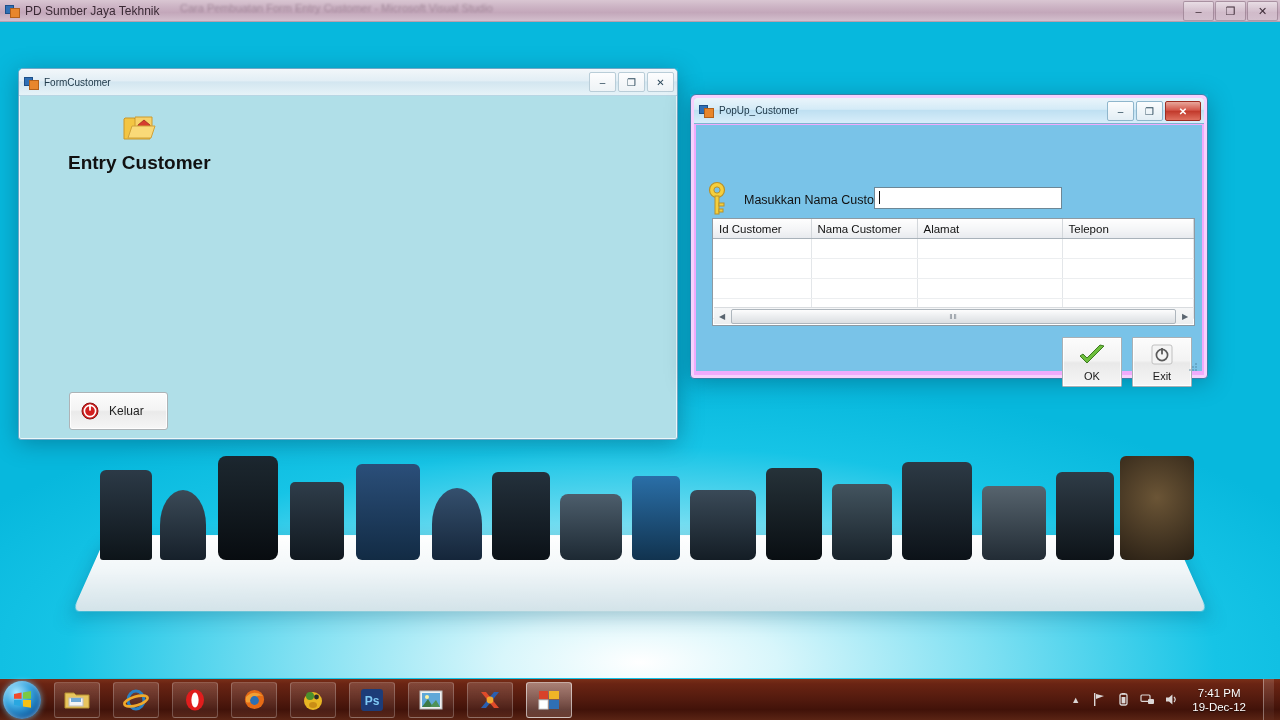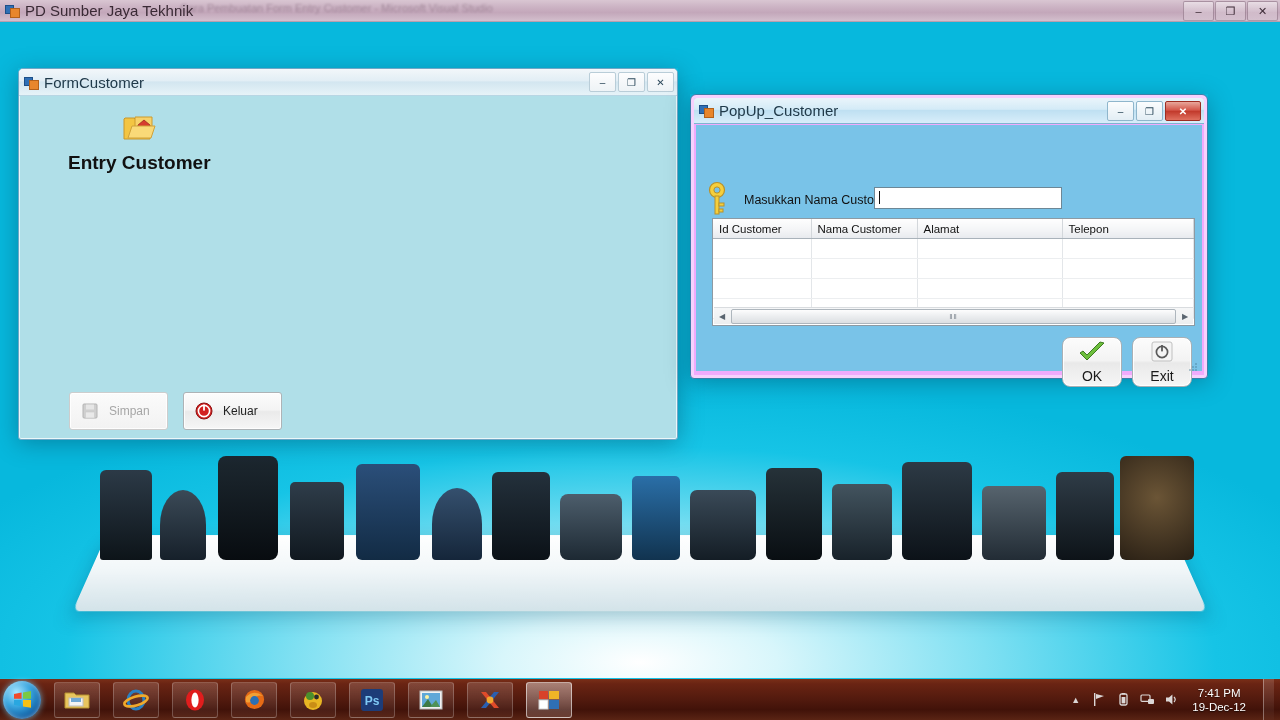--- a/index.html
+++ b/index.html
@@ -41,21 +41,21 @@
   #main-titlebar .ghost{
     position:absolute;left:180px;top:2px;width:460px;height:16px;
     color:rgba(90,60,80,.35);font-size:11px;white-space:nowrap;overflow:hidden;
     filter:blur(1.1px);
   }
   .win-ico{
     width:14px;height:13px;margin-left:5px;margin-right:6px;position:relative;flex:none;
   }
   .win-ico .a{position:absolute;left:0;top:1px;width:7px;height:7px;background:#2f6fb5;border:1px solid #1d4f88;}
   .win-ico .b{position:absolute;left:5px;top:4px;width:8px;height:8px;background:#e8862c;border:1px solid #b4611a;}
-  #main-title{font-size:15px;color:#3a2a35;white-space:nowrap;}
+  #main-title{font-size:12px;color:#3a2a35;white-space:nowrap;}
   #main-wbtns{position:absolute;right:2px;top:1px;display:flex;gap:0;}
   #main-wbtns .wb{
     width:29px;height:18px;margin-left:1px;
     background:linear-gradient(180deg,rgba(255,255,255,.45),rgba(255,255,255,.08));
     border:1px solid rgba(130,100,120,.55);border-radius:2px;
     display:flex;align-items:center;justify-content:center;
     font-size:11px;color:#3c2b36;
   }
   #menubar{
     position:absolute;left:0;top:21px;width:1280px;height:24px;
@@ -71,21 +71,21 @@
   
   .wform{position:absolute;box-shadow:0 5px 22px rgba(0,40,60,.35);}
   .wform .frame{
     border:1px solid #6ea7c6;border-radius:5px 5px 3px 3px;
     background:#d6eef8;padding:0;
     box-shadow:inset 0 0 0 1px rgba(255,255,255,.75);
   }
   .tbar{
     height:26px;border-radius:4px 4px 0 0;display:flex;align-items:center;position:relative;
   }
-  .tbar .tt{font-size:15px;color:#203a4a;white-space:nowrap;}
+  .tbar .tt{font-size:10px;color:#203a4a;white-space:nowrap;}
   .wbtns{position:absolute;right:3px;top:3px;display:flex;}
   .wbtn{
     width:25px;height:18px;margin-left:2px;border-radius:2px;
     display:flex;align-items:center;justify-content:center;
     font-size:10px;color:#2d4a5c;
   }
   
   #form-customer{left:18px;top:68px;width:660px;height:370px;}
   #form-customer .frame{height:100%;background:#b0dfe8;}
   #form-customer .tbar{
@@ -192,24 +192,24 @@
   }
   .hs-arrow{width:16px;height:15px;display:flex;align-items:center;justify-content:center;font-size:8px;color:#5a6570;}
   .hs-thumb{
     flex:1;height:13px;margin:0 1px;border:1px solid #aeb6bd;border-radius:2px;
     background:linear-gradient(180deg,#fdfdfd,#ebedef 50%,#dcdfe2);
     display:flex;align-items:center;justify-content:center;font-size:8px;color:#7d868f;letter-spacing:1px;
   }
   
   .pc-btns{position:absolute;right:10px;top:212px;display:flex;gap:10px;}
   .pbtn{
-    width:58px;height:48px;border:1px solid #a9b0b5;border-radius:8px;
+    width:58px;height:48px;border:1px solid #a9b0b5;border-radius:1px;
     background:linear-gradient(180deg,#fcfcfc 0%,#f3f3f3 47%,#e9e9e9 52%,#f6f6f6 100%);
     display:flex;flex-direction:column;align-items:center;justify-content:center;gap:1px;
-    font-size:14px;color:#1a1a1a;
+    font-size:11px;color:#1a1a1a;
     box-shadow:inset 0 0 0 1px rgba(255,255,255,.85);
   }
   .grip{position:absolute;right:4px;bottom:3px;width:10px;height:10px;opacity:.55;}
   
   #taskbar{
     position:absolute;left:0;bottom:0;width:1280px;height:41px;
     background:linear-gradient(180deg,#7a2f18 0%,#6a2413 12%,#521a0e 50%,#411209 75%,#5a2414 100%);
     border-top:1px solid #16c3e6;
     display:flex;align-items:center;
   }
@@ -298,30 +298,20 @@
             <path d="M13 5 L30 5 L30 22 L13 22 Z" fill="#f7d26a" stroke="#cc9a2c" stroke-width="1"></path>
             <path d="M16 21 L16 13 L22 8 L28 13 L28 21 Z" fill="#d63b2e" stroke="#9d2a20" stroke-width="0.8"></path>
             <path d="M6 26 L10 14 L33 14 L29 26 Z" fill="#f9d978" stroke="#cfa23a" stroke-width="1"></path>
           </svg>
         </div>
         <div class="entry-title">Entry Customer</div>
       </div>
 
 
       <div class="btnrow">
-        <div class="abtn disabled">
-          <span class="ic">
-            <svg width="20" height="20" viewBox="0 0 20 20">
-                <rect x="3" y="3" width="14" height="14" rx="1" fill="#cfcfcf" stroke="#b4b4b4"></rect>
-                <rect x="6" y="3.5" width="8" height="5" fill="#e6e6e6"></rect>
-                <rect x="5.5" y="11" width="9" height="6" fill="#e9e9e9" stroke="#cacaca" stroke-width="0.6"></rect>
-              </svg>
-          </span>
-          <span>Simpan</span>
-        </div>
         <div class="abtn">
           <span class="ic">
             <svg width="20" height="20" viewBox="0 0 20 20">
                 <circle cx="10" cy="10" r="8" fill="#d21f1f" stroke="#8d1111"></circle>
                 <circle cx="10" cy="10" r="5.6" fill="none" stroke="#fff" stroke-width="1.6"></circle>
                 <rect x="9.1" y="3.6" width="1.8" height="6" fill="#fff"></rect>
               </svg>
           </span>
           <span>Keluar</span>
         </div>

